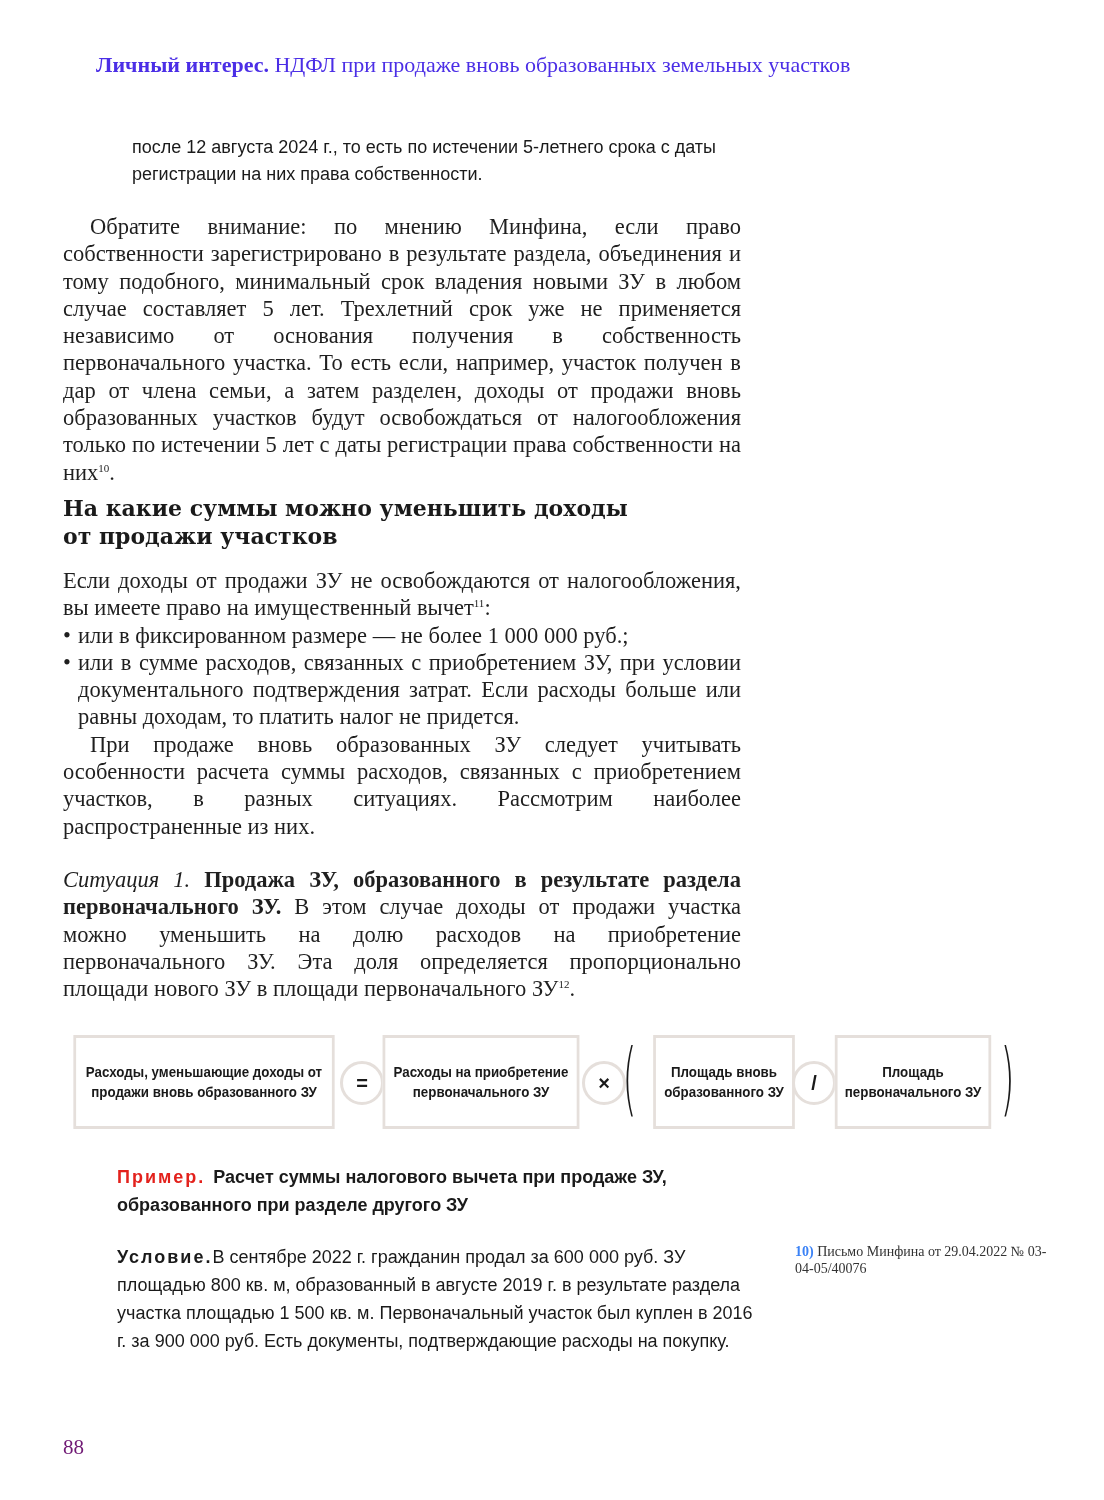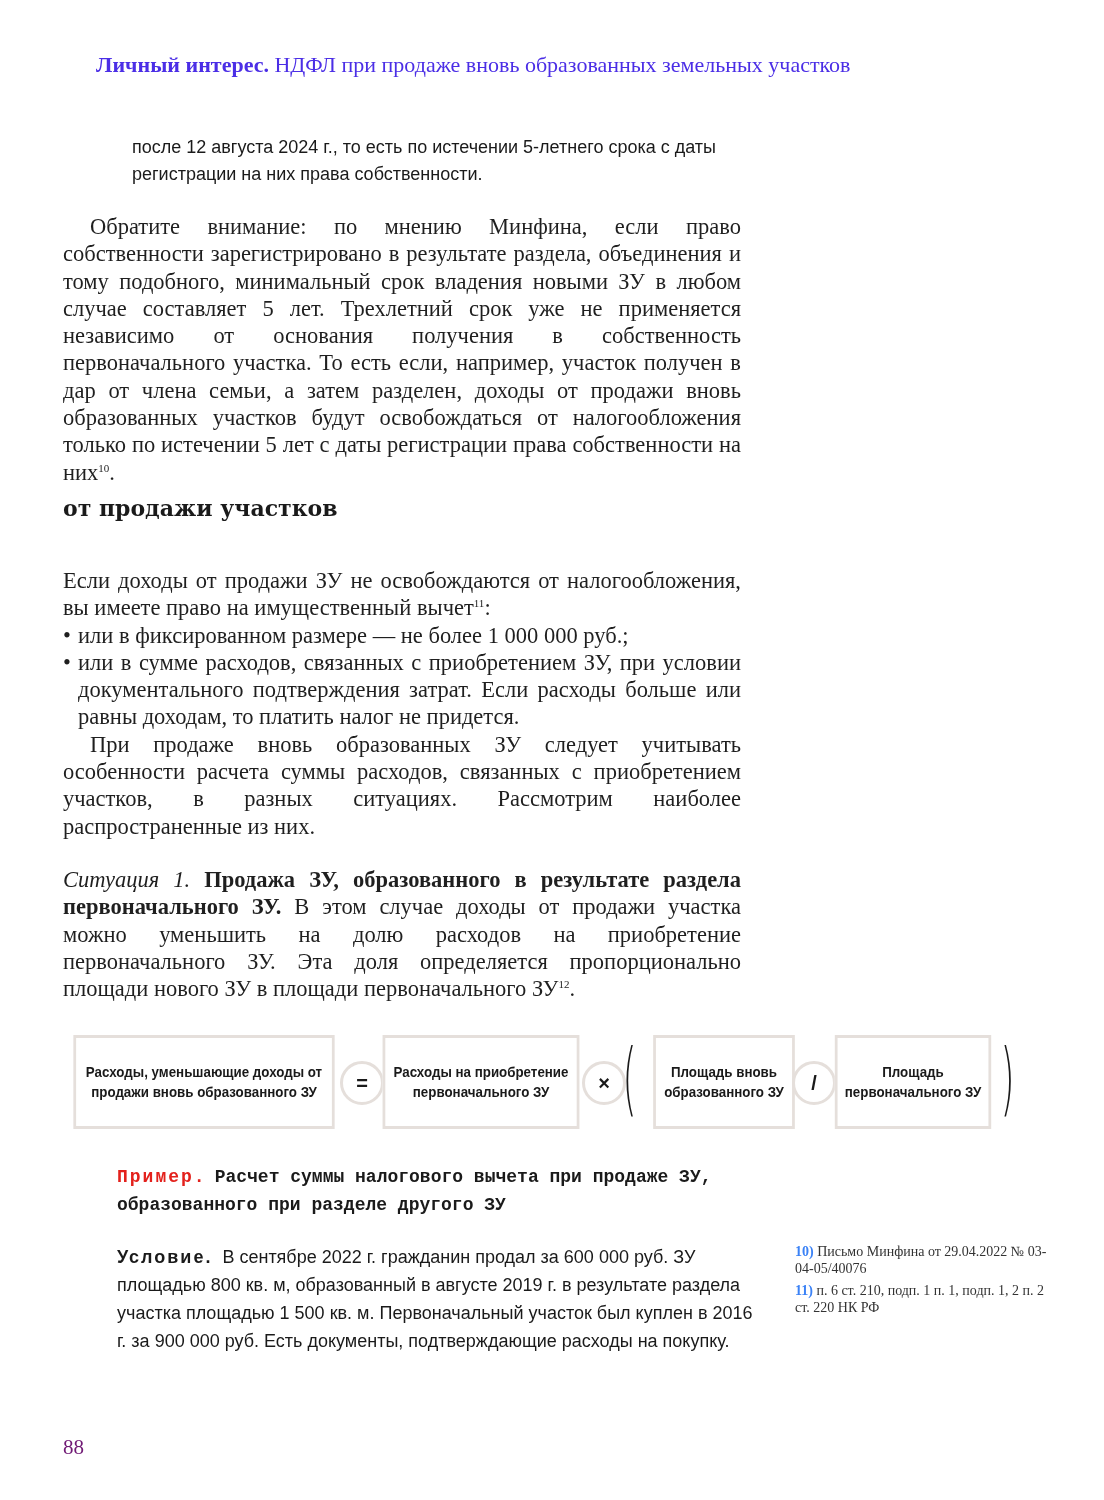--- a/index.html
+++ b/index.html
@@ -52,29 +52,29 @@
     border: 3px solid #e5dfdb; background: #fff; display: flex; align-items: center; justify-content: center;
     font-family: "Liberation Sans", sans-serif; font-weight: bold; font-size: 20px; color: #1a1a1a;
   }
   .paren {
     position: absolute; top: 0; height: 90px; font-family: "DejaVu Sans", sans-serif;
     font-weight: 100; font-size: 80px; line-height: 88px; color: #1a1a1a; transform: scaleX(0.45);
   }
 
   .example-title {
     position: absolute; left: 117px; top: 1163px; width: 640px;
-    font-family: Liberation Mono, monospace; font-weight: bold; font-size: 18px; line-height: 28px; color: #1a1a1a;
+    font-family: Liberation Sans, sans-serif; font-weight: bold; font-size: 18px; line-height: 28px; color: #1a1a1a;
   }
   .example-title .label { color: #e3211c; letter-spacing: 2px; margin-right: 8px; }
 
   .condition {
     position: absolute; left: 117px; top: 1243px; width: 640px;
     font-family: "Liberation Sans", sans-serif; font-size: 18px; line-height: 28px; color: #1a1a1a;
   }
-  .condition .label { font-weight: bold; letter-spacing: 2px; margin-right: 10px; }
+  .condition .label { font-weight: bold; letter-spacing: 2px; margin-right: 0; }
 
   .footnotes {
     position: absolute; left: 795px; top: 1243px; width: 260px;
     font-family: "Liberation Serif", "DejaVu Serif", serif; font-size: 14px; line-height: 17px; color: #333;
   }
   .footnote { margin-bottom: 5px; }
   .footnote b { font-weight: bold; color: #3b82f6; }
 
   .page-number {
     position: absolute; left: 63px; top: 1435px;
@@ -89,20 +89,21 @@
   <span>НДФЛ при продаже вновь образованных земельных участков</span>
 </div>
 
 <div class="note-cont">после 12 августа 2024 г., то есть по истечении 5-летнего срока с даты регистрации на них права собственности.</div>
 
 <div class="body-text" style="top:213px;">
   <p><span>Обратите внимание: по мнению Минфина, если право собственности зарегистрировано в результате раздела, объединения и тому подобного, минимальный срок владения новыми ЗУ в любом случае составляет 5 лет. Трехлетний срок уже не применяется независимо от основания получения в собственность первоначального участка. То есть если, например, участок получен в дар от члена семьи, а затем разделен, доходы от продажи вновь образованных участков будут освобождаться от налогообложения только по истечении 5 лет с даты регистрации права собственности на них</span><sup>10</sup><span>.</span></p>
 </div>
 
 <div class="h2">
+  <div>На какие суммы можно уменьшить доходы</div>
   <div>от продажи участков</div>
 </div>
 
 <div class="body-text" style="top:567px;">
   <p class="noindent"><span>Если доходы от продажи ЗУ не освобождаются от налогообложения, вы имеете право на имущественный вычет</span><sup>11</sup><span>:</span></p>
   <ul class="bullets">
     <li>или в фиксированном размере — не более 1 000 000 руб.;</li>
     <li>или в сумме расходов, связанных с приобретением ЗУ, при условии документального подтверждения затрат. Если расходы больше или равны доходам, то платить налог не придется.</li>
   </ul>
   <p>При продаже вновь образованных ЗУ следует учитывать особенности расчета суммы расходов, связанных с приобретением участков, в разных ситуациях. Рассмотрим наиболее распространенные из них.</p>
@@ -127,16 +128,15 @@
 <div class="example-title">
   <span class="label">Пример.</span><span>Расчет суммы налогового вычета при продаже ЗУ, образованного при разделе другого ЗУ</span>
 </div>
 
 <div class="condition">
   <span class="label">Условие.</span><span>В сентябре 2022 г. гражданин продал за 600 000 руб. ЗУ площадью 800 кв. м, образованный в августе 2019 г. в результате раздела участка площадью 1 500 кв. м. Первоначальный участок был куплен в 2016 г. за 900 000 руб. Есть документы, подтверждающие расходы на покупку.</span>
 </div>
 
 <div class="footnotes">
   <div class="footnote"><b>10)</b> <span>Письмо Минфина от 29.04.2022 № 03-04-05/40076</span></div>
-  <div class="footnote"><b>11)</b> <span>п. 6 ст. 210, подп. 1 п. 1, подп. 1, 2 п. 2 ст. 220 НК РФ</span></div>
 </div>
 
 <div class="page-number">88</div>
 
 </body></html>

